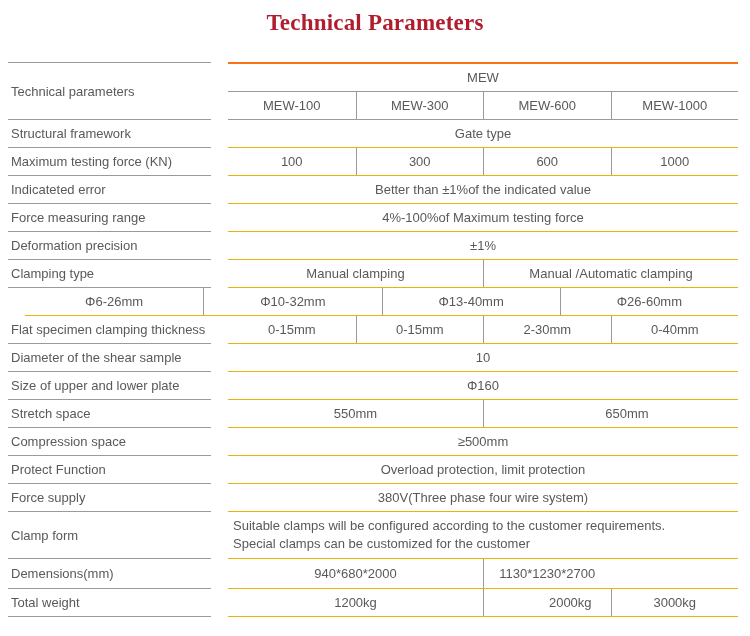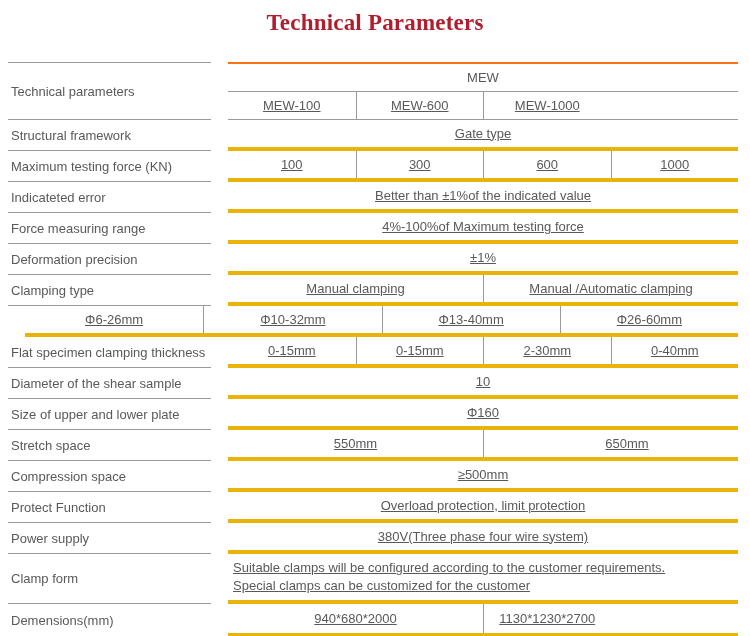--- a/index.html
+++ b/index.html
@@ -37,32 +37,31 @@
     display: flex;
     align-items: center;
     padding-left: 3px;
     white-space: nowrap;
     overflow: hidden;
   }
   .gap { width: 17px; flex: none; }
   .content {
     flex: 1;
     display: flex;
-    border-bottom: 4px solid #eab308;
+    border-bottom: 1px solid #eab308;
     box-sizing: border-box;
   }
   .cell {
     box-sizing: border-box;
     display: flex;
     align-items: center;
     justify-content: center;
     text-align: center;
     min-height: 27px;
     line-height: 1.35;
-    text-decoration: underline;
   }
   .cell.vline { border-left: 1px solid #9a9a9a; }
   .cell.left {
     justify-content: flex-start;
     text-align: left;
     padding-left: 5px;
     align-items: center;
   }
   .row.tall .cell { min-height: 46px; }
   .row.mid .cell { min-height: 29px; }
@@ -92,20 +91,21 @@
   <h1 class="title">Technical Parameters</h1>
 
   <div class="tbl">
     <div class="hdr-row">
       <div class="lbl hdr-lbl">Technical parameters</div>
       <div class="gap"></div>
       <div class="hdr-content">
         <div class="hdr-group">MEW</div>
         <div class="hdr-models" id="models">
             <div class="cell">MEW-100</div>
+            <div class="cell vline">MEW-300</div>
             <div class="cell vline">MEW-600</div>
             <div class="cell vline">MEW-1000</div>
           </div>
       </div>
     </div>
     <div id="rows">
         <div class="row">
           <div class="lbl">Structural framework</div>
           <div class="gap"></div>
           <div class="content">
@@ -248,21 +248,21 @@
         <div class="row">
           <div class="lbl">Protect Function</div>
           <div class="gap"></div>
           <div class="content">
             <div class="cell" style="width: 100%;">
               <span>Overload protection, limit protection</span>
             </div>
           </div>
         </div>
         <div class="row">
-          <div class="lbl">Power supply</div>
+          <div class="lbl">Force supply</div>
           <div class="gap"></div>
           <div class="content">
             <div class="cell" style="width: 100%;">
               <span>380V(Three phase four wire system)</span>
             </div>
           </div>
         </div>
         <div class="row tall">
           <div class="lbl">Clamp form</div>
           <div class="gap"></div>

